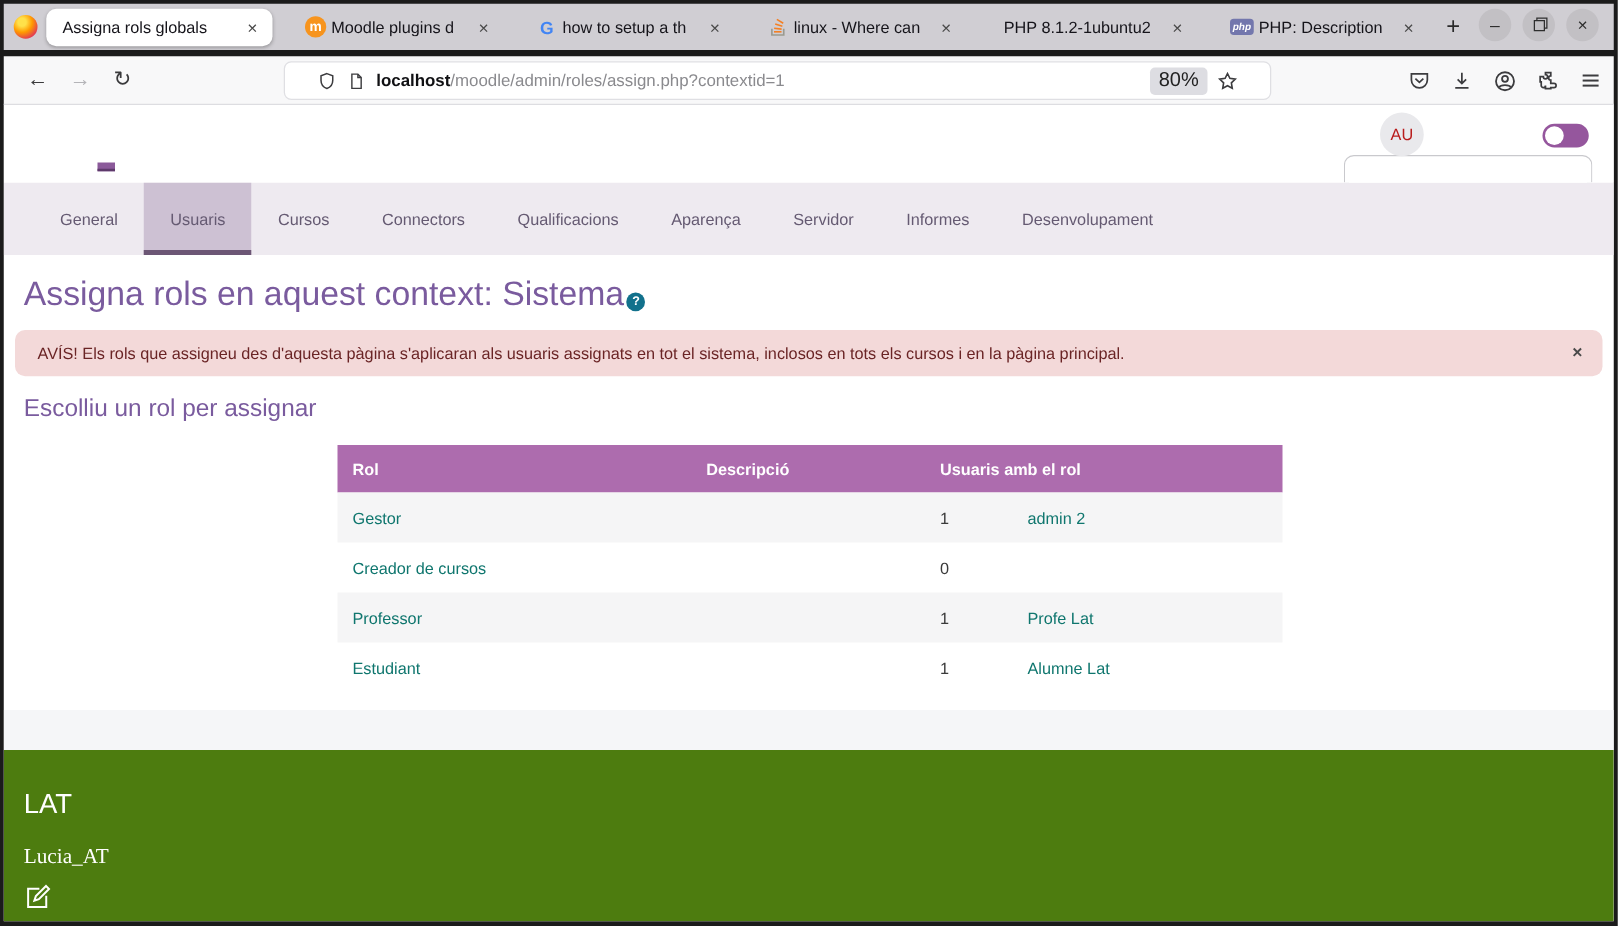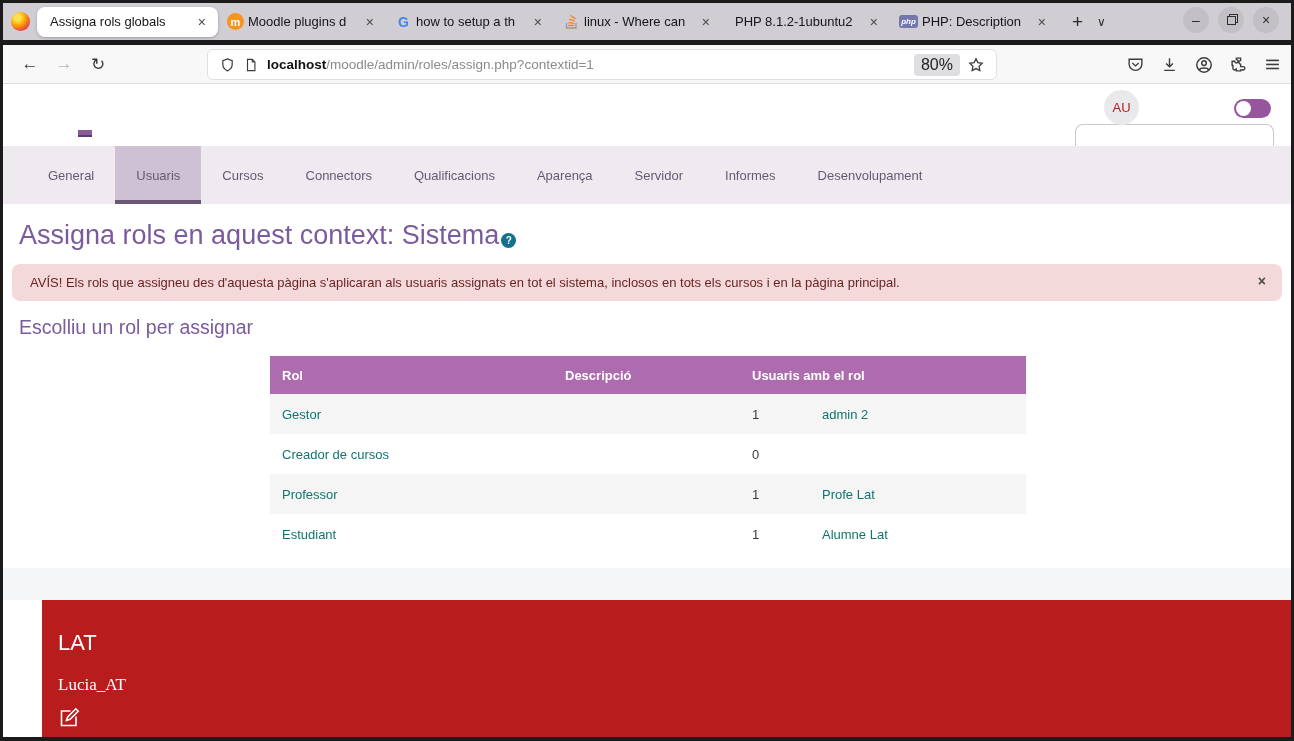--- a/index.html
+++ b/index.html
@@ -6,21 +6,21 @@
   html,body { width:1294px; height:741px; }
   body { font-family:"Liberation Sans","DejaVu Sans",sans-serif; background:#1b1b1b; overflow:hidden; }
   .stage { position:relative; width:1294px; height:741px; background:#1b1b1b; }
 
   
   .titlebar { position:absolute; top:3px; left:3px; right:3px; height:37px;
               background:#d0ced3; display:flex; align-items:center; }
   .ffview { width:34px; height:30px; display:flex; align-items:center; justify-content:center; border-radius:6px; }
   .ff-icon { width:19px; height:19px; border-radius:50%;
              background:radial-gradient(circle at 35% 30%, #ffe14a 0 18%, #ff9a00 45%, #e4404f 75%, #b5007f 100%); }
-  .tabs { display:flex; height:100%; align-items:center; }
+  .tabs { display:flex; height:100%; align-items:center;gap:17px; }
   .tab { height:30px; display:flex; align-items:center; padding:0 9px; width:168px;
          font-size:13px; color:#15141a; border-radius:8px; position:relative; }
   .tab.active { background:#ffffff; width:181px; box-shadow:0 1px 3px rgba(0,0,0,.25); }
   .tab .label { flex:1; white-space:nowrap; overflow:hidden; padding:0 4px; }
   .tab .close { color:#4a4a4a; font-size:14px; padding:0 3px; }
   .fav { width:17px; height:17px; display:flex; align-items:center; justify-content:center; flex:none; }
   .fav-moodle { background:#f7941d; border-radius:50%; color:#fff; font-weight:bold; font-size:11px; }
   .fav-google { color:#4285f4; font-weight:bold; font-size:14px; }
   .fav-php { background:#7377ad; border-radius:3px; color:#fff; font-style:italic; font-weight:bold; font-size:8px; width:19px; height:13px; }
   .tab-actions { display:flex; align-items:center; gap:14px; margin-left:14px; color:#2a2a2a; }
@@ -32,22 +32,22 @@
   .restore-glyph { position:relative; width:9px; height:9px; }
   .restore-glyph::before { content:""; position:absolute; right:-2px; top:-2px; width:7px; height:7px; border:1.4px solid #2e2e2e; }
   .restore-glyph::after { content:""; position:absolute; left:0; bottom:0; width:7px; height:7px; border:1.4px solid #2e2e2e; background:#c2c0c4; }
 
   
   .toolbar { position:absolute; top:45px; left:3px; right:3px; height:39px; background:#f8f8f9;
              border-bottom:1px solid #dddde1; display:flex; align-items:center; }
   .navbtn { font-size:17px; color:#3a3a3c; width:34px; text-align:center; }
   .navbtn.disabled { color:#b4b4b8; }
   .navbtn.first { margin-left:10px; }
-  .urlbar { position:absolute; left:204px; top:4px; width:790px; height:31px; background:#ffffff;
-            border:1px solid #dfdfe3; border-radius:6px; display:flex; align-items:center; padding:0 12px; }
+  .urlbar { position:absolute; left:224px; top:4px; width:790px; height:31px; background:#ffffff;
+            border:1px solid #dfdfe3; border-radius:6px; display:flex; align-items:center; padding:0 26px; }
   .urlbar svg { flex:none; }
   .url-text { margin-left:9px; font-size:13.5px; color:#8a8a8e; white-space:nowrap; overflow:hidden; flex:1; }
   .url-host { color:#101013; }
   .zoom-badge { background:#dddde2; color:#222; border-radius:4px; font-size:16px; padding:2px 7px; margin-right:8px; flex:none; }
   .tool-icons { position:absolute; right:10px; top:0; height:39px; display:flex; align-items:center; gap:17px; }
 
   
   .content { position:absolute; top:84px; left:3px; right:3px; bottom:4px; background:#fff; overflow:hidden; }
   .site-header { position:relative; height:62px; background:#fff; }
   .logo-bit { position:absolute; left:75px; top:46px; width:14px; height:7px; background:#8b5a9a; border-bottom:2px solid #5e3a6b; }
@@ -74,21 +74,21 @@
   .role-table { margin:17px 0 0 251px; width:756px; }
   .trow { display:grid; grid-template-columns:283px 187px 70px 216px; align-items:center; min-height:40px; }
   .thead { background:#ad6cae; color:#fff; font-weight:bold; font-size:13px; min-height:38px; }
   .tcell { padding:0 12px; font-size:13px; }
   .thead .span2 { grid-column:3 / 5; }
   .trow.odd { background:#f5f5f6; }
   .role-link, .user-link { color:#0f766e; }
   .count { color:#3a3a3a; }
 
   .prefooter { position:absolute; left:0; right:0; top:484px; height:32px; background:#f5f6f8; }
-  .footer { position:absolute; left:0; right:0; top:516px; bottom:0; background:#b91c1c; color:#fff; padding:0 16px;margin-left:39px; }
+  .footer { position:absolute; left:0; right:0; top:516px; bottom:0; background:#4d7c0f; color:#fff; padding:0 16px; }
   .footer-brand { margin-top:30px; font-size:22px; }
   .footer-user { margin-top:19px; font-size:17px;font-family:Liberation Serif, serif; }
   .footer-edit { margin-top:12px; width:22px; height:22px; }
 
   svg.icon { stroke:#3c3c3f; fill:none; stroke-width:1.3; }
 </style>
 </head>
 <body>
 
 <div class="stage">

